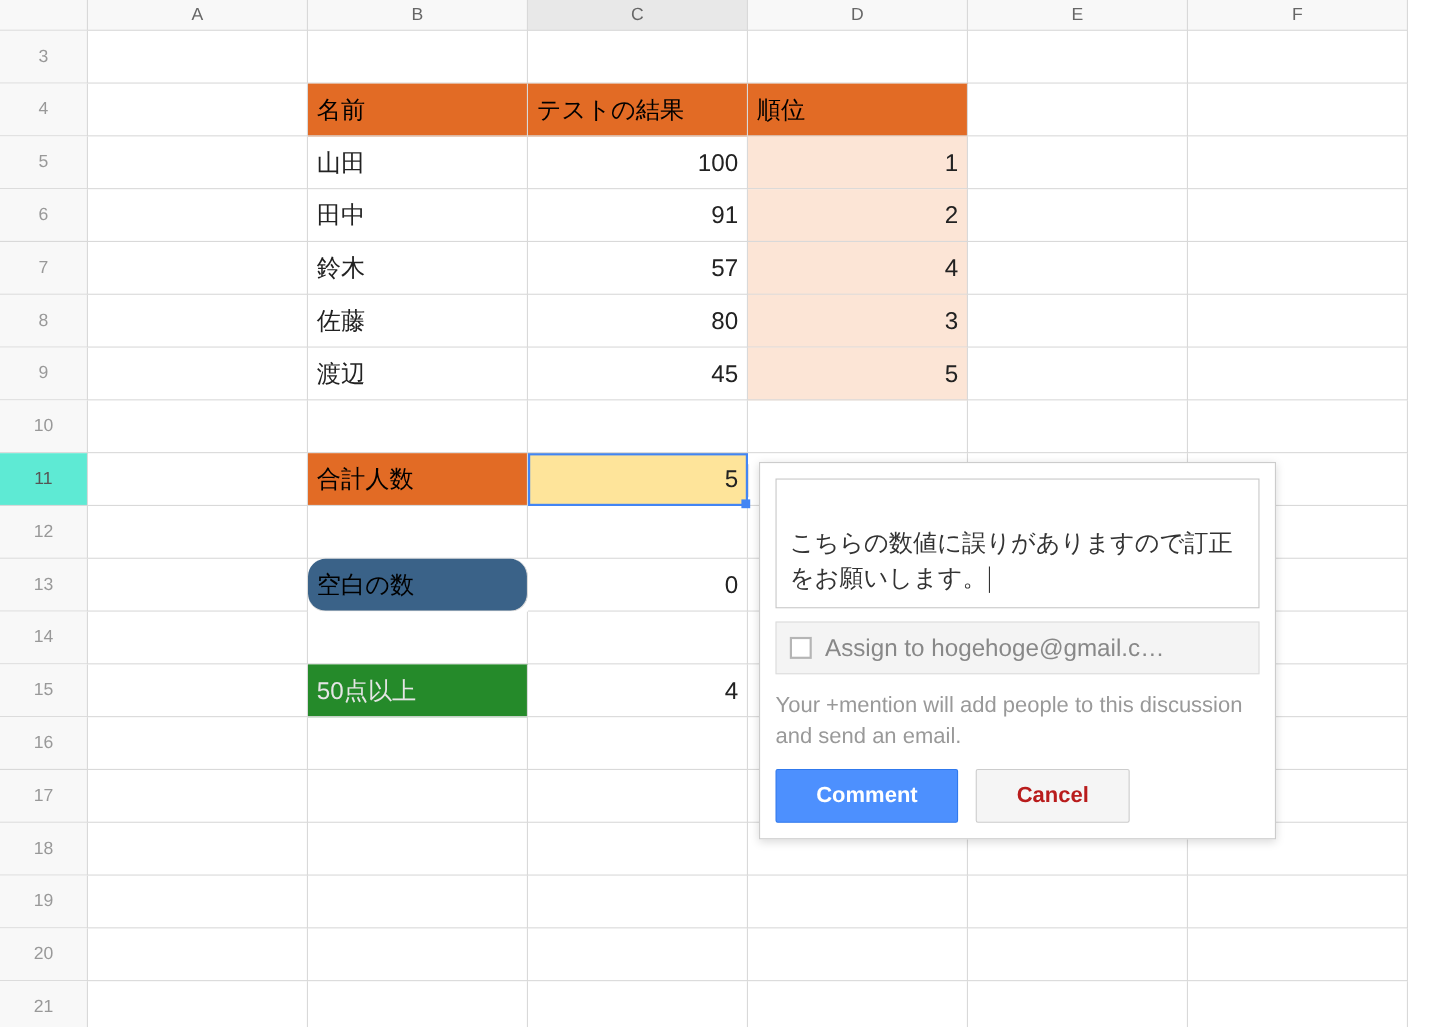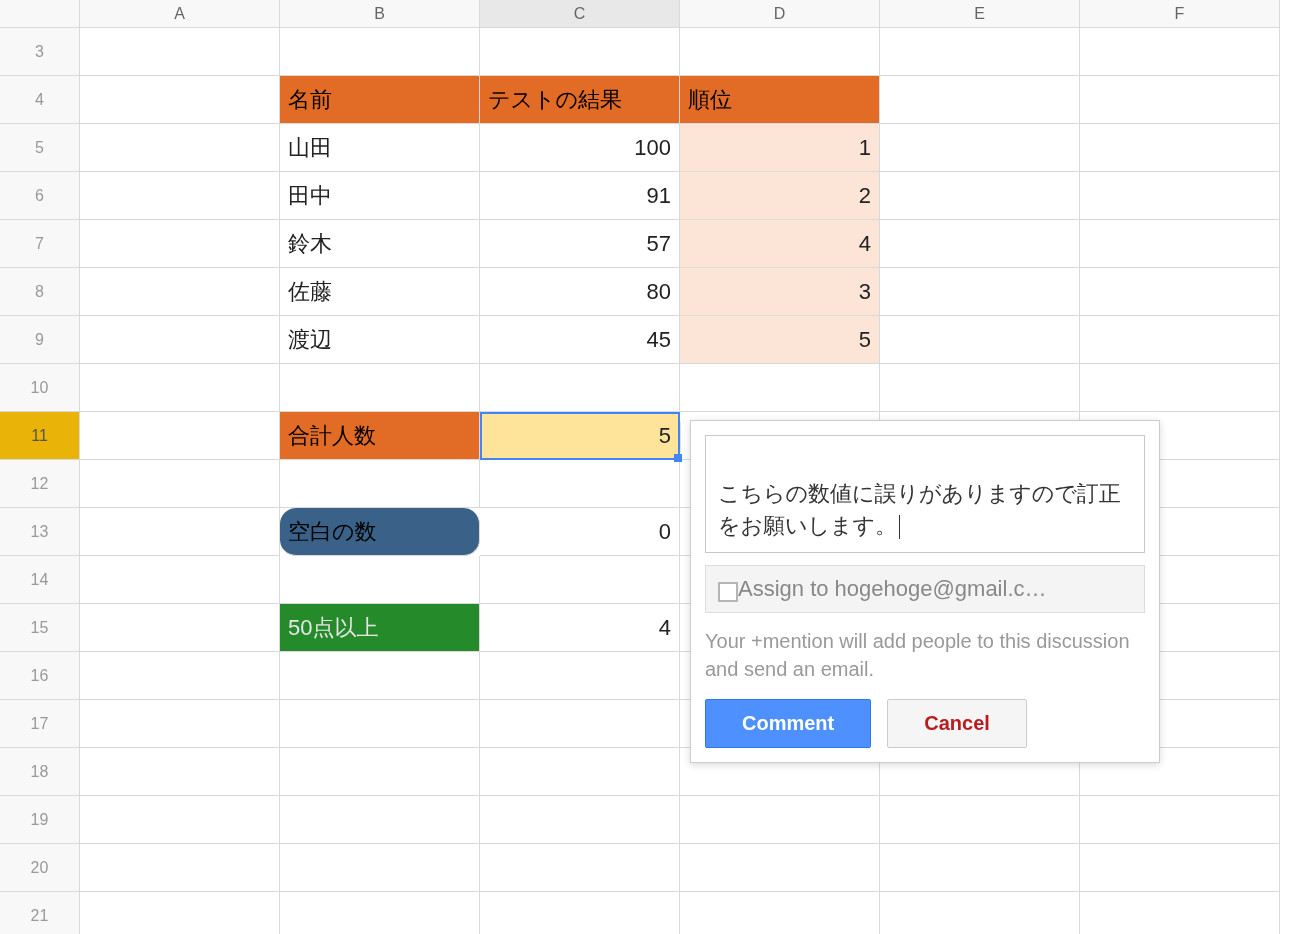--- a/index.html
+++ b/index.html
@@ -38,21 +38,21 @@
       background: #f8f8f8;
       border-right: 1px solid #d9d9d9;
       border-bottom: 1px solid #d9d9d9;
       text-align: center;
       height: 48px;
       line-height: 48px;
       color: #999;
       font-size: 16px;
     }
     .row-header.row-selected {
-      background: #eab308;
+      background: #5eead4;
       color: #555;
     }
     .cell {
       border-right: 1px solid #d9d9d9;
       border-bottom: 1px solid #d9d9d9;
       height: 48px;
       line-height: 48px;
       padding: 0 8px;
       color: #222;
       font-size: 22px;
@@ -129,21 +129,22 @@
       height: 24px;
       background: #333;
       vertical-align: middle;
       margin-left: 2px;
     }
     .assign-row {
       border: 1px solid #dcdcdc;
       background: #f4f4f4;
       padding: 10px 12px;
       display: flex;
-      align-items: flex-end;
+      align-items: center;
+      gap: 12px;
       margin-bottom: 14px;
     }
     .assign-checkbox {
       width: 20px;
       height: 20px;
       border: 2px solid #b5b5b5;
       background: #fff;
       flex-shrink: 0;
     }
     .assign-label {

